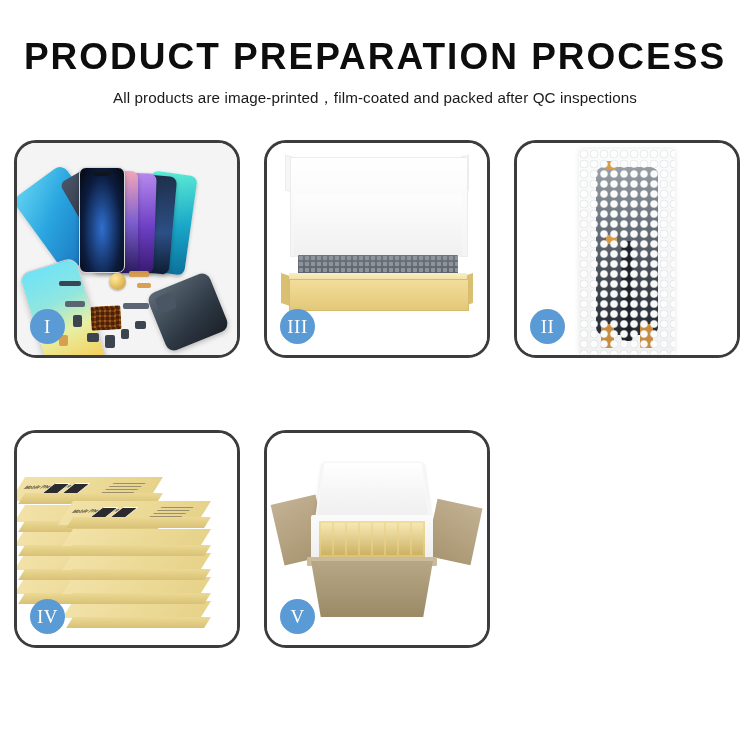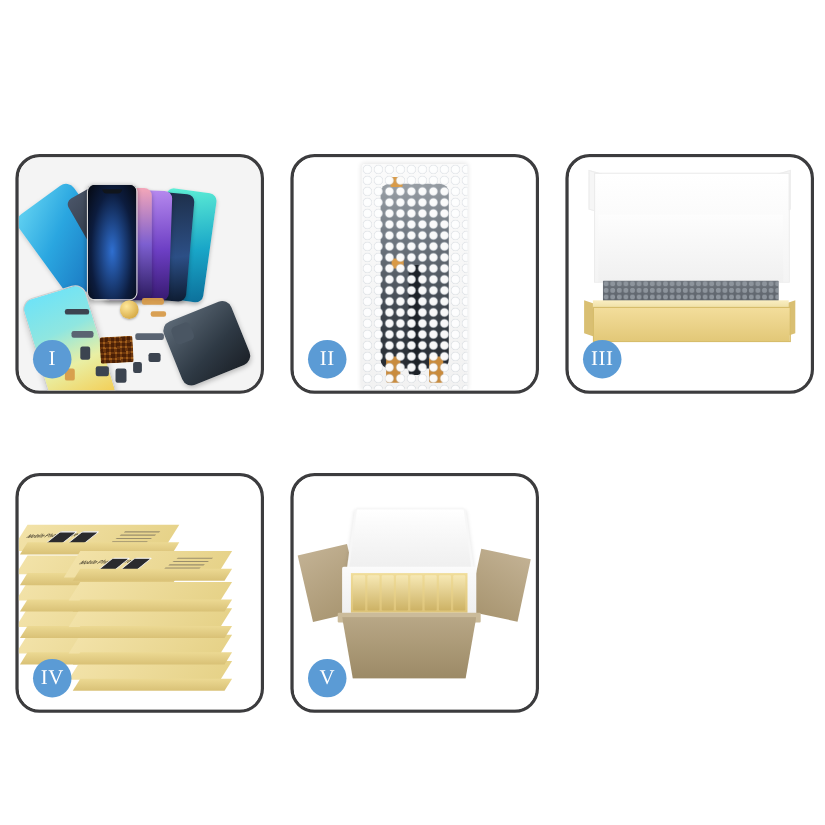--- a/index.html
+++ b/index.html
@@ -267,20 +267,24 @@
     transform:skewX(-30deg);transform-origin:left top;
   }
   .p6 .seam i{position:absolute;left:0;width:100%;height:2px;background:rgba(120,105,78,.55);}
   .p6 .tape{position:absolute;background:#b09d78;border:1px solid #a08e6a;}
 </style>
 </head>
 <body>
 
 <div class="page">
 
+  <div class="header">
+    <div class="title">PRODUCT PREPARATION PROCESS</div>
+    <div class="subtitle">All products are image-printed，film-coated and packed after QC inspections</div>
+  </div>
 
   <div class="grid">
 
     <div class="panel">
       <div class="stage p1">
         <div class="tilt-screen"></div>
         <div class="fan">
           <i class="f4"></i>
           <i class="f3"></i>
           <i class="f2"></i>
@@ -300,50 +304,50 @@
         <div class="flex" style="left:112px;top:128px;width:20px;height:6px;"></div>
         <div class="flex" style="left:120px;top:140px;width:14px;height:5px;"></div>
         <div class="flex" style="left:42px;top:192px;width:9px;height:11px;"></div>
         <div class="part" style="left:106px;top:160px;width:26px;height:6px;background:#5a6472;"></div>
         <div class="part" style="left:48px;top:158px;width:20px;height:6px;background:#5a6472;"></div>
       </div>
       <div class="badge">I</div>
     </div>
 
     <div class="panel">
+      <div class="stage p3">
+        <div class="lid-flap-l"></div>
+        <div class="lid-flap-r"></div>
+        <div class="lid-back"></div>
+        <div class="foam"></div>
+        <div class="contents"></div>
+        <div class="box-side-l"></div>
+        <div class="box-side-r"></div>
+        <div class="box-rim"></div>
+        <div class="box-front"></div>
+      </div>
+      <div class="badge">III</div>
+    </div>
+
+    <div class="panel">
       <div class="stage p2">
         <div class="bag">
           <div class="screen"></div>
           <div class="cable"></div>
           <div class="tape" style="left:26px;top:12px;"></div>
           <div class="tape" style="left:27px;top:86px;"></div>
           <div class="foot" style="left:22px;"></div>
           <div class="foot" style="right:22px;"></div>
           <div class="bubbles"></div>
         </div>
       </div>
       <div class="badge">II</div>
     </div>
 
     <div class="panel">
-      <div class="stage p3">
-        <div class="lid-flap-l"></div>
-        <div class="lid-flap-r"></div>
-        <div class="lid-back"></div>
-        <div class="foam"></div>
-        <div class="contents"></div>
-        <div class="box-side-l"></div>
-        <div class="box-side-r"></div>
-        <div class="box-rim"></div>
-        <div class="box-front"></div>
-      </div>
-      <div class="badge">III</div>
-    </div>
-
-    <div class="panel">
       <div class="stage p4">
         <div class="stackwrap">
 
           <div class="sbox" style="left:2px;top:130px;">
             <div class="top"></div>
               <div class="front"></div>
           </div>
           <div class="sbox" style="left:2px;top:106px;">
             <div class="top"></div>
               <div class="front"></div>

